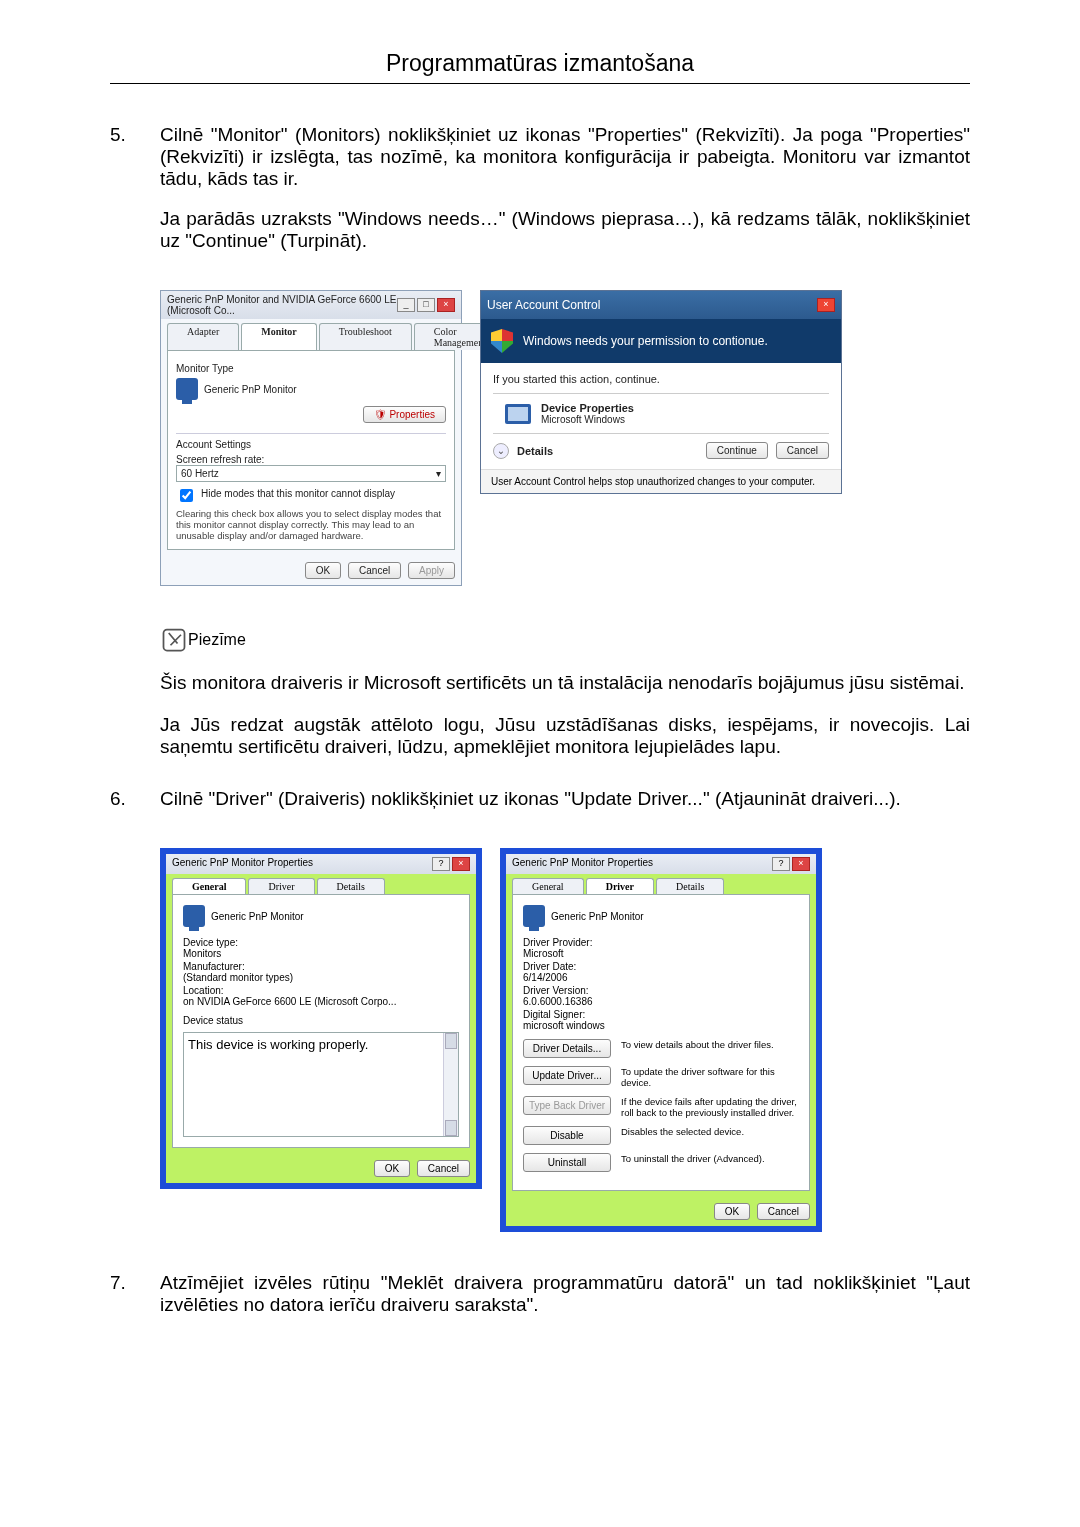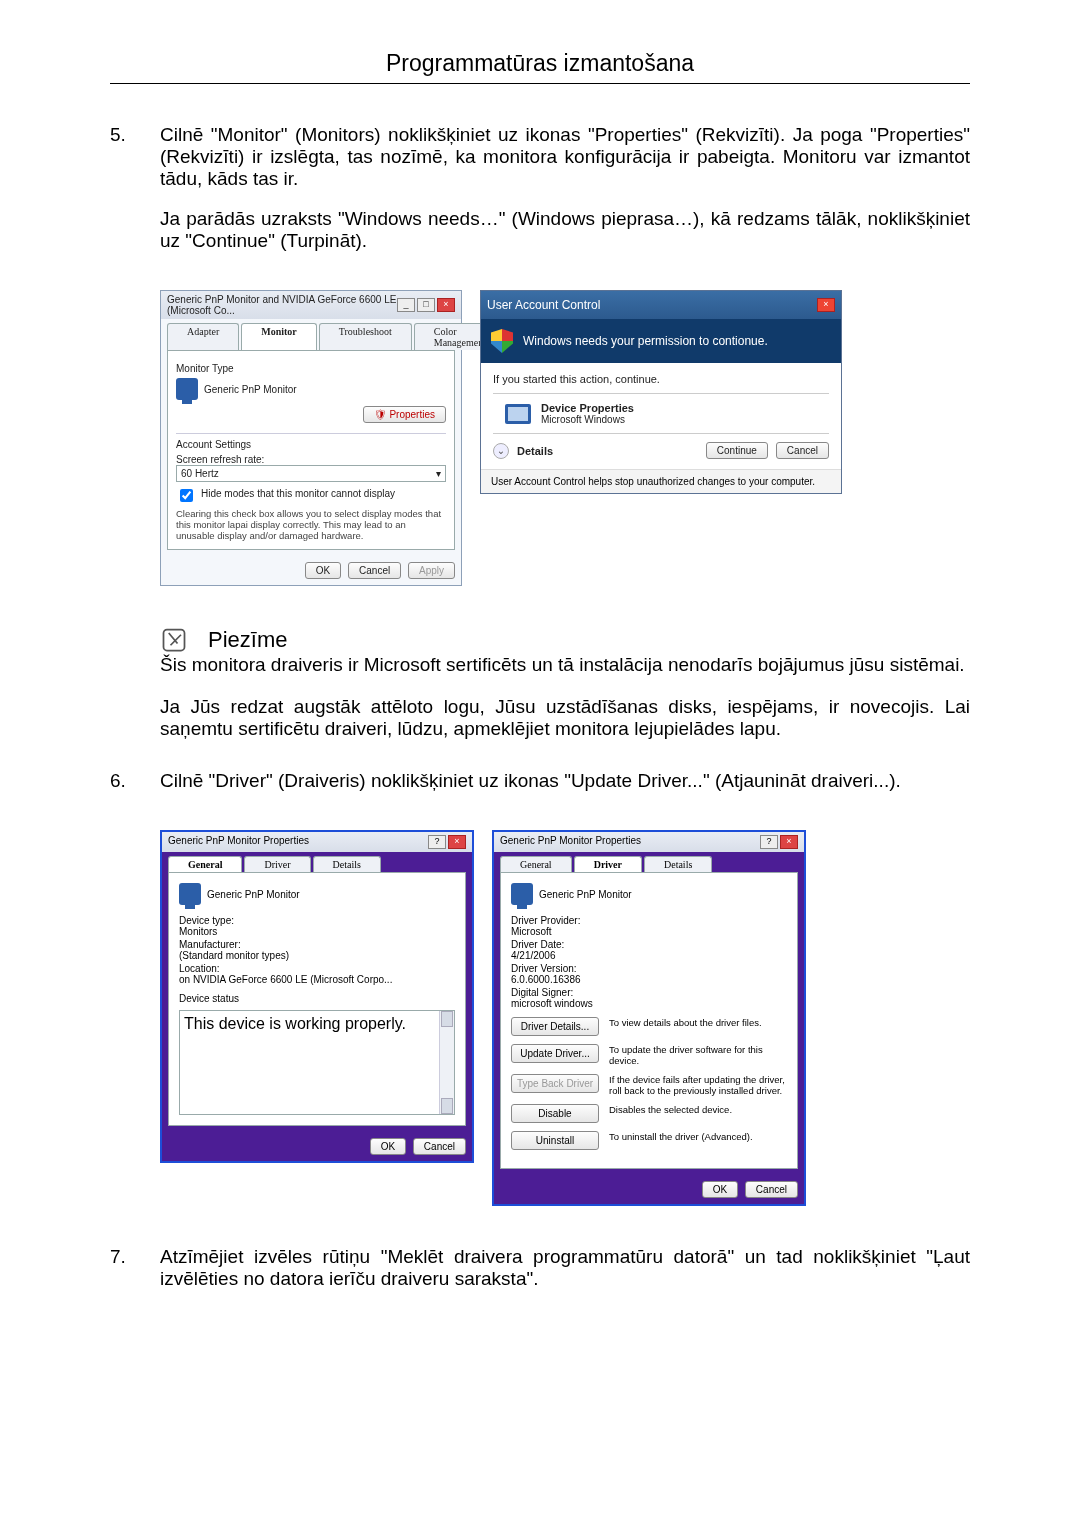--- a/index.html
+++ b/index.html
@@ -118,37 +118,37 @@
   }
   .prog .picon::before{content:"";position:absolute;inset:3px;background:#bcd3ef;}
   .prog .ptxt {font-size:11px; font-weight:bold;}
   .prog .psub {font-size:10px; font-weight:normal; display:block;}
   .uac .details-row{display:flex;align-items:center;gap:8px;margin-top:4px;}
   .chev{width:14px;height:14px;border:1px solid #aaa;border-radius:50%;display:inline-flex;align-items:center;justify-content:center;font-size:10px;color:#555;background:#eef;}
   .uac .foot{background:#f4f4f4;border-top:1px solid #ddd;padding:6px 10px;font-size:10px;}
 
   
   .note-block { margin-left:50px; margin-bottom:30px;}
-  .note-head { display:flex; align-items:center; gap:20px; font-size:22px; }
+  .note-head { display:flex; align-items:center; gap:0; font-size:16px; margin-bottom:18px;}
   .note-icon-svg{width:28px;height:28px;}
   .note-body p{font-size:19px; text-align:justify; margin:0 0 20px 0;}
 
   
   .dlgB {
     width:310px;
-    border:2px solid #1d4ed8;
-    background:#4c1d95;
+    border:6px solid #1d4ed8;
+    background:#bef264;
     font-size:10px;
   }
   .dlgB .tabs{display:flex;padding:4px 6px 0 6px;gap:2px;}
   .dlgB .tab-body{margin:0 6px 6px 6px;border:1px solid #9aa;background:#fff;padding:10px;}
   .kv{display:flex;font-size:10px;margin:2px 0;flex-direction:column;}
   .kv .k{width:90px;}
   .kv .v{flex:1;}
-  .status-box{border:1px solid #9aa;height:95px;padding:4px;margin-top:6px;font-size:16px;position:relative;}
+  .status-box{border:1px solid #9aa;height:95px;padding:4px;margin-top:6px;font-size:13px;position:relative;}
   .sb-scroll{position:absolute;right:0;top:0;bottom:0;width:14px;background:#eef1f6;border-left:1px solid #ccd;}
   .sb-thumb{position:absolute;top:0;left:1px;right:1px;height:14px;background:#d6dce6;border:1px solid #aab;}
   .sb-thumb.bot{top:auto;bottom:0;}
   .action-row{display:flex;gap:10px;align-items:flex-start;font-size:9.5px;margin:8px 0;}
   .action-row .btn{width:86px;text-align:center;padding:3px 0;}
   .action-row .desc{flex:1;}
   .btn.disabled{color:#999;}
 </style>
 </head>
 <body>
@@ -195,21 +195,21 @@
         <div class="grp-title">Account Settings</div>
         <div>Screen refresh rate:</div>
         <div class="field" style="display:flex;justify-content:space-between;">
           <span>60 Hertz</span>
             <span>▾</span>
         </div>
         <div class="chk">
           <input type="checkbox" checked="" style="">
           <span>Hide modes that this monitor cannot display</span>
         </div>
-        <div style="font-size:9.5px;color:#444;margin-top:3px;">Clearing this check box allows you to select display modes that this monitor lapai display correctly. This may lead to an unusable display and/or damaged hardware.</div>
+        <div style="font-size:9.5px;color:#444;margin-top:3px;">Clearing this check box allows you to select display modes that this monitor cannot display correctly. This may lead to an unusable display and/or damaged hardware.</div>
       </div>
       <div class="dlg-btns">
         <span class="btn">OK</span>
         <span class="btn">Cancel</span>
         <span class="btn disabled">Apply</span>
       </div>
     </div>
 
     <div class="uac">
       <div class="titlebar">
@@ -329,21 +329,21 @@
         <div class="mon-row" style="margin-bottom:10px;">
           <span class="mon-icon"></span>
           <span>Generic PnP Monitor</span>
         </div>
         <div class="kv">
             <span class="k">Driver Provider:</span>
             <span class="v">Microsoft</span>
           </div>
         <div class="kv">
             <span class="k">Driver Date:</span>
-            <span class="v">4/21/2006</span>
+            <span class="v">6/14/2006</span>
           </div>
         <div class="kv">
             <span class="k">Driver Version:</span>
             <span class="v">6.0.6000.16386</span>
           </div>
         <div class="kv">
             <span class="k">Digital Signer:</span>
             <span class="v">microsoft windows</span>
           </div>
 

